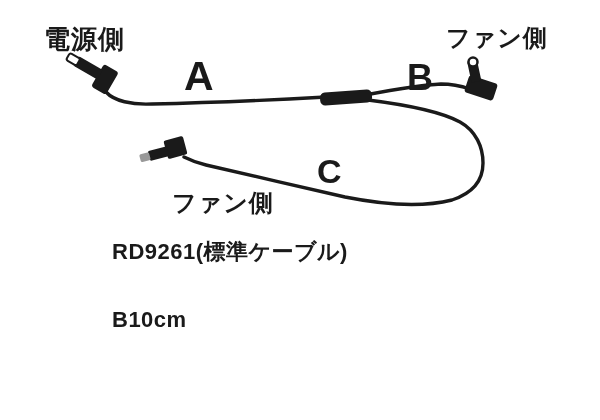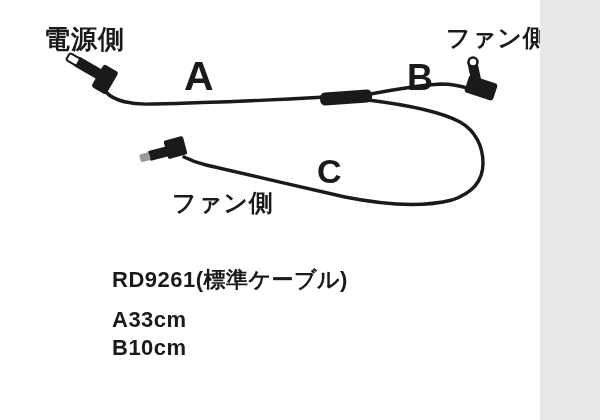--- a/index.html
+++ b/index.html
@@ -3,21 +3,21 @@
 <meta charset="utf-8">
 <style>
   :root {
     --ink: #1a1a1a;
     --bg: #ffffff;
     --tip: #999999;
   }
   html, body { margin: 0; padding: 0; background: #e8e8e8; }
   .canvas {
     position: relative;
-    width: 540px;
+    width: 600px;
     height: 420px;
     background: var(--bg);
     font-family: "Liberation Sans", sans-serif;
     overflow: hidden;
   }
   .diagram-svg {
     position: absolute;
     left: 0; top: 0;
   }
   .cable {
@@ -52,21 +52,20 @@
   .letter-c { left: 317px; top: 154px; font-size: 34px; }
   .spec-line {
     position: absolute;
     left: 112px;
     color: var(--ink);
     font-weight: 700;
     font-size: 22px;
     line-height: 1.1;
     white-space: nowrap;
     letter-spacing: 0.5px;
-    margin-top: 28px;
   }
   .spec-model    { top: 240px; }
   .spec-length-a { top: 280px; }
   .spec-length-b { top: 308px; }
   .spec-length-c { top: 359px; }
 </style>
 </head>
 <body>
 
 <div class="canvas">
@@ -104,16 +103,15 @@
 
   <div class="jp-label power-side">電源側</div>
   <div class="jp-label fan-side-top">ファン側</div>
   <div class="jp-label fan-side-mid">ファン側</div>
 
   <div class="section-letter letter-a">A</div>
   <div class="section-letter letter-b">B</div>
   <div class="section-letter letter-c">C</div>
 
   <div class="spec-line spec-model">RD9261(標準ケーブル)</div>
-  <div class="spec-line spec-length-a">A33cm</div>
   <div class="spec-line spec-length-b">B10cm</div>
 
 </div>
 
 </body></html>

